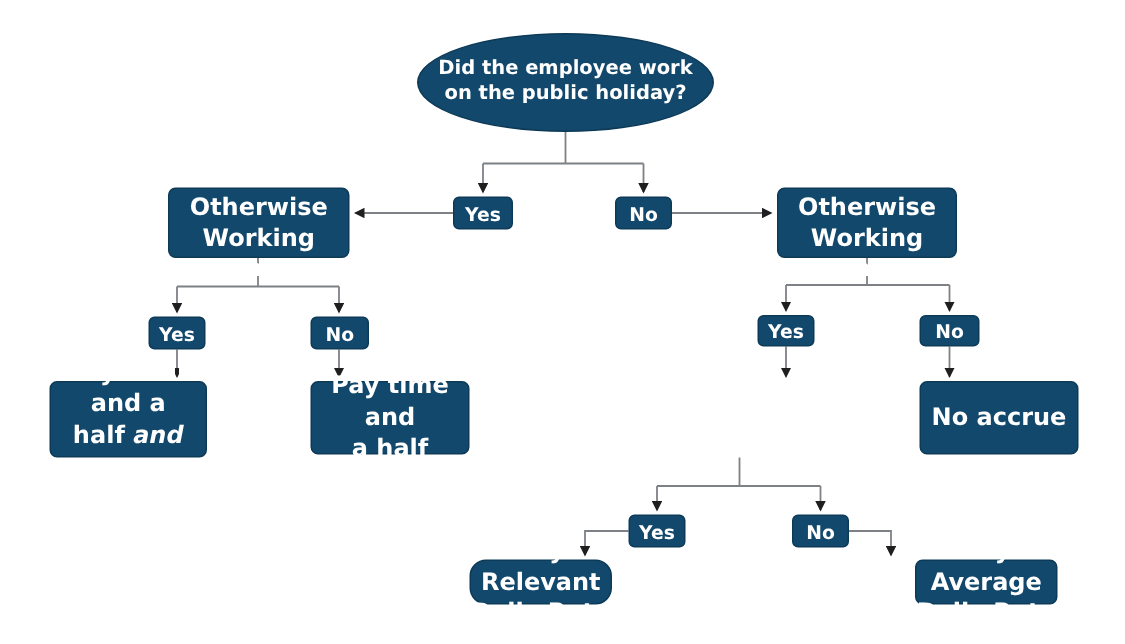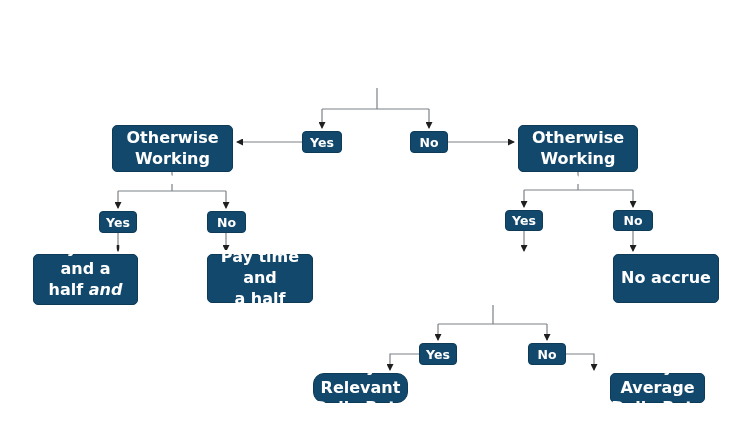--- a/index.html
+++ b/index.html
@@ -77,20 +77,22 @@
     <path class="wire" d="M633 190 V207" marker-end="url(#ah)"></path>
     <path class="wire" d="M524 231 V251" marker-end="url(#ah)"></path>
     <path class="wire" d="M633 231 V251" marker-end="url(#ah)"></path>
     <path class="wire" d="M493 305 V324 M438 324 H547"></path>
     <path class="wire" d="M438 324 V340" marker-end="url(#ah)"></path>
     <path class="wire" d="M547 324 V340" marker-end="url(#ah)"></path>
     <path class="wire" d="M419 354 H390 V370" marker-end="url(#ah)"></path>
     <path class="wire" d="M566 354 H594 V370" marker-end="url(#ah)"></path>
   </svg>
 
+  <div id="n-root" class="node ellipse">Did the employee work
+on the public holiday?</div>
 
   <div id="n-yes-top" class="node pill">Yes</div>
   <div id="n-no-top" class="node pill">No</div>
 
   <div id="n-owd-left" class="node box">Is it an
 Otherwise
 Working Day?</div>
   <div id="n-owd-right" class="node box">Is it an
 Otherwise
 Working Day?</div>

